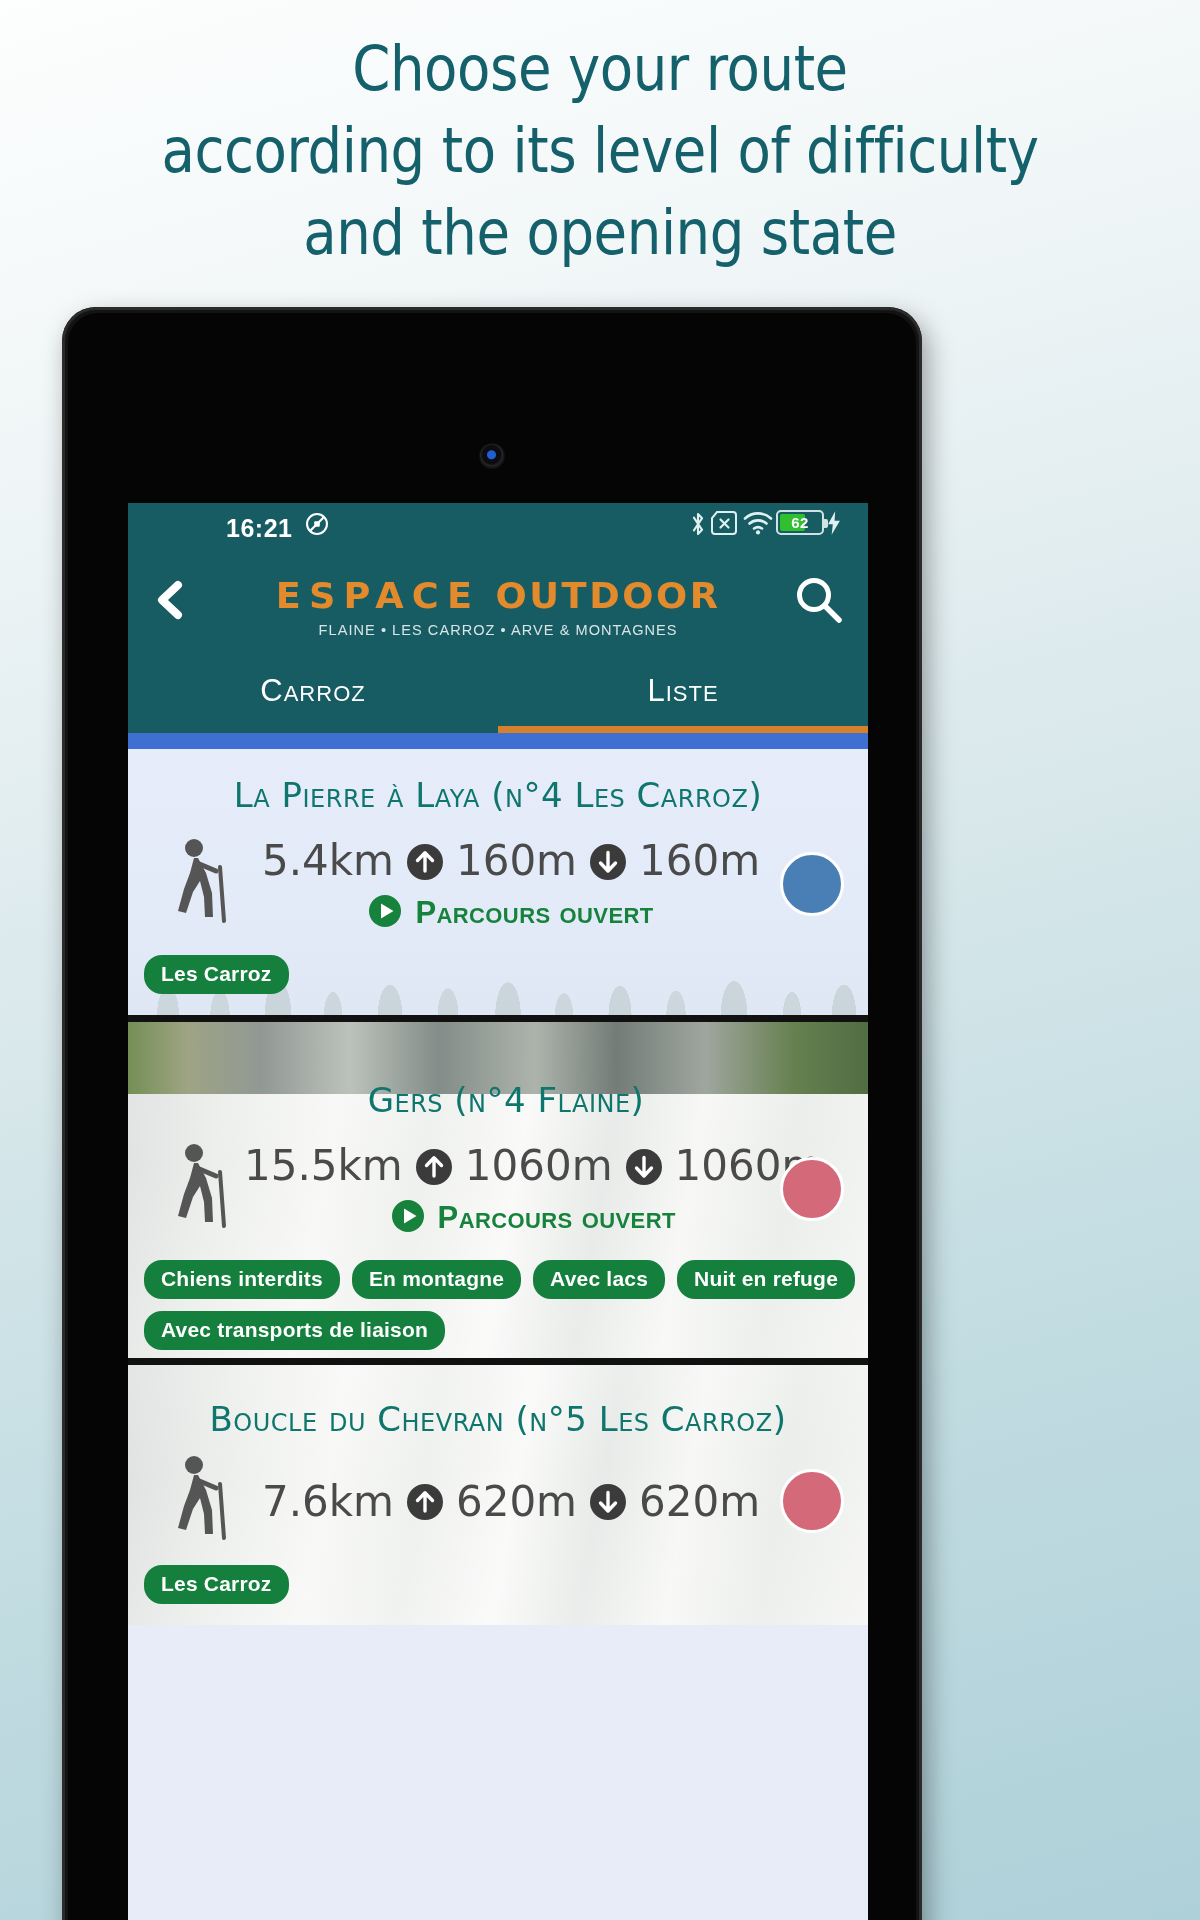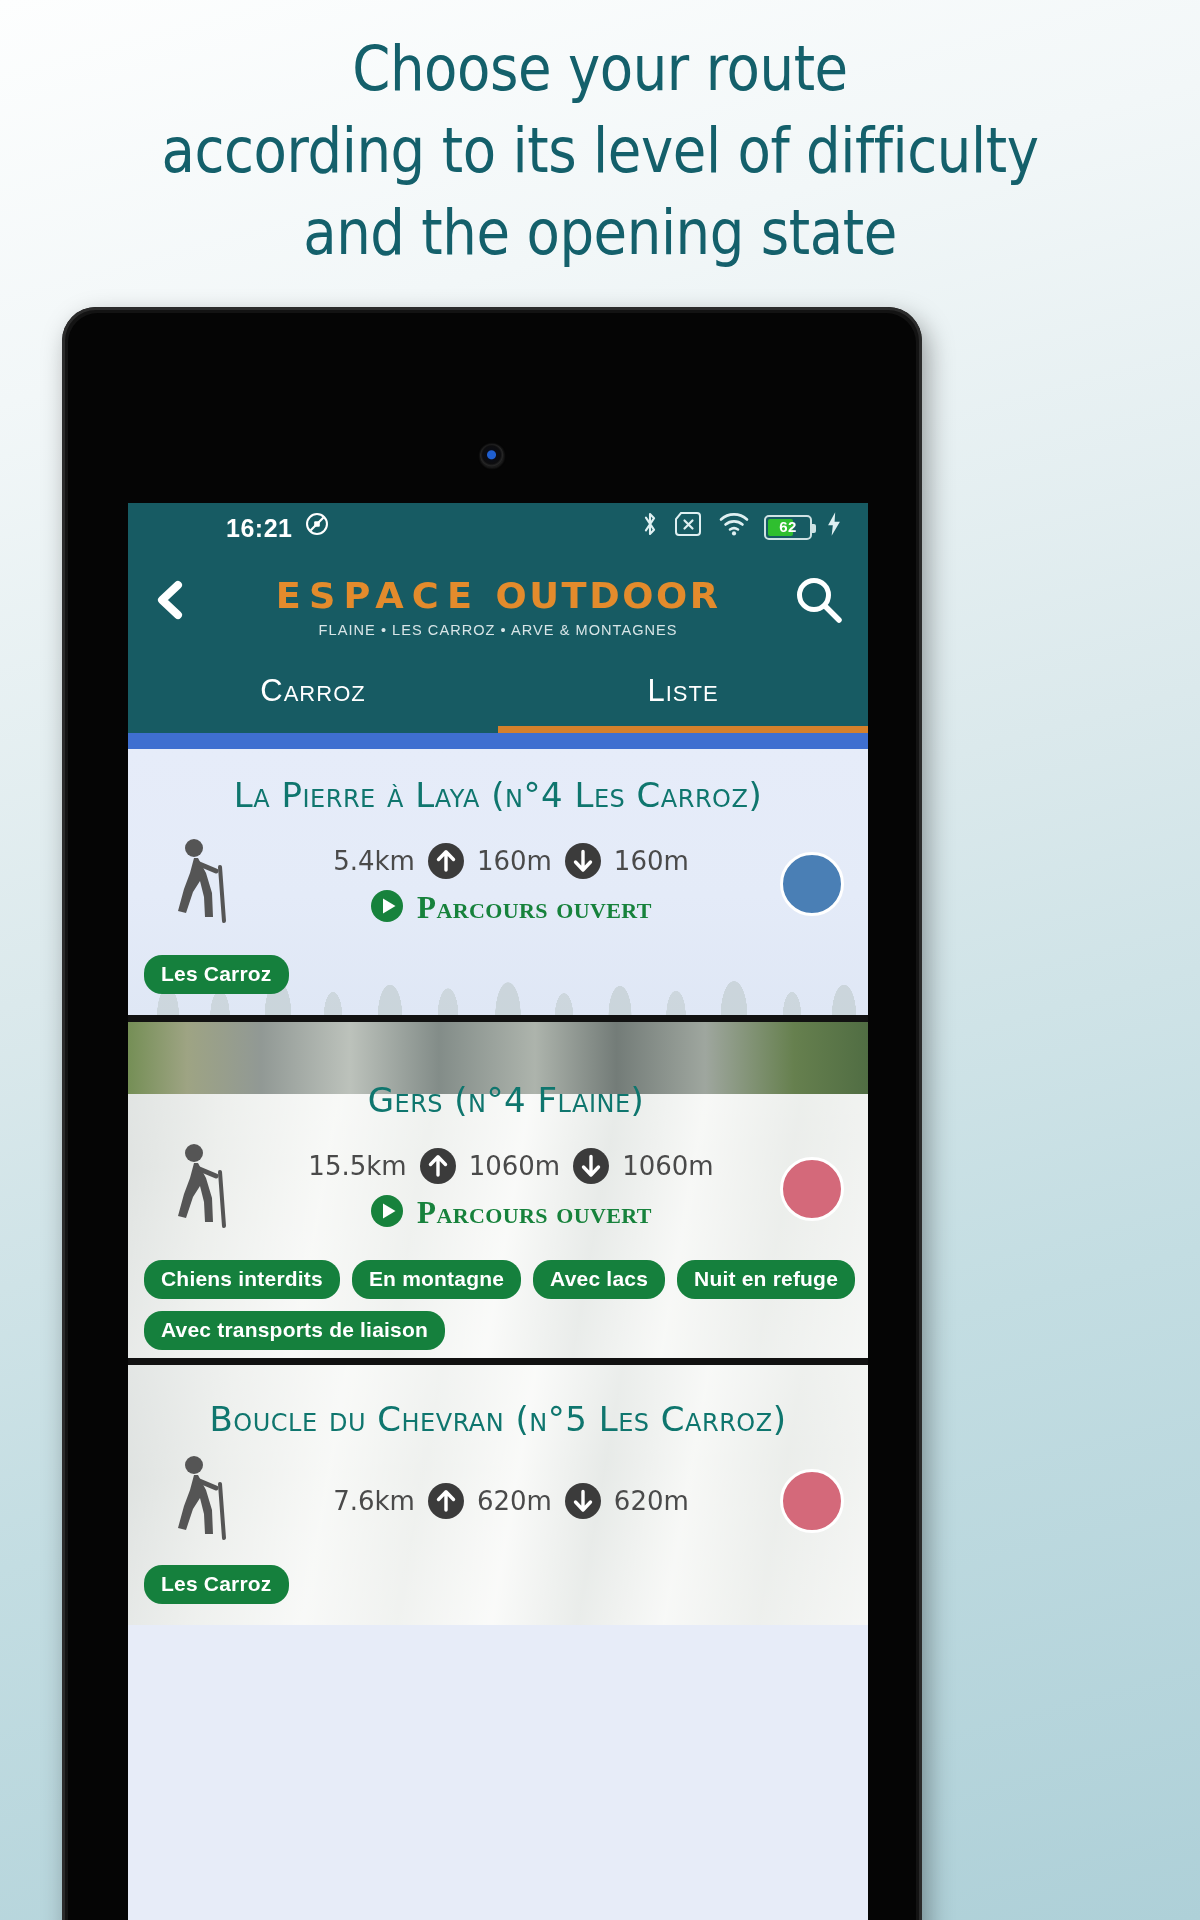--- a/index.html
+++ b/index.html
@@ -48,21 +48,21 @@
     background:#e7ecf8; overflow:hidden;
   }
 
   
   .statusbar{
     height:48px; background:#175b63; color:#fff;
     display:flex; align-items:center; padding:0 26px;
     font-size:25px; font-weight:700; letter-spacing:.5px;
   }
   .sb-left{ display:flex; align-items:flex-end; gap:12px; margin-left:72px;}
-  .sb-right{ margin-left:auto; display:flex; align-items:center; gap:14px; }
+  .sb-right{ margin-left:auto; display:flex; align-items:flex-start; gap:2px; }
   .icn{ display:inline-block; }
   .bat{
     width:48px;height:25px;border:2.5px solid #cfe2e4;border-radius:5px;
     position:relative;display:flex;align-items:center;padding:2px;
   }
   .bat:after{content:"";position:absolute;right:-6px;top:7px;width:4px;height:9px;background:#cfe2e4;border-radius:0 2px 2px 0;}
   .bat-fill{background:#2fbf2f;height:100%;width:62%;border-radius:2px;display:flex;align-items:center;justify-content:center;}
   .bat-num{font-size:15px;font-weight:700;color:#fff;position:absolute;left:0;right:0;text-align:center;line-height:20px;}
 
   
@@ -146,32 +146,32 @@
     font-family:"DejaVu Sans", sans-serif;
     white-space:nowrap;
   }
   .row-stats{
     display:flex; align-items:center; padding:0 0 0 36px; min-height:118px;
   }
   .hiker{ width:80px; flex:0 0 80px; }
   .stats-mid{ flex:1; text-align:center; padding-right:90px; }
   .stats-line{
     display:flex; align-items:center; justify-content:center; gap:12px;
-    font-size:26px; color:#4a4a4a;
+    font-size:42px; color:#4a4a4a;
     font-family:"DejaVu Sans", sans-serif;
   }
   .arrowicon{ width:38px; height:38px; flex:0 0 38px; }
   .open-line{
     display:flex; align-items:center; justify-content:center; gap:13px;
     margin-top:9px;
   }
   .open-label{
     color:#17823c; font-size:31px; font-variant:small-caps;
     font-weight:700; letter-spacing:.4px;
-    font-family:Liberation Serif, serif;
+    font-family:Liberation Sans, sans-serif;
   }
   .diffdot{
     position:absolute; right:24px; width:64px; height:64px; border-radius:50%;
     border:3px solid #fff;
   }
   .tags{ display:flex; flex-wrap:wrap; gap:12px; padding:12px 0 18px 16px; }
   .tag{
     background:#15803d; color:#fff; font-size:21px; font-weight:700;
     border-radius:18px; padding:7px 17px 8px; white-space:nowrap;
     letter-spacing:.2px;

